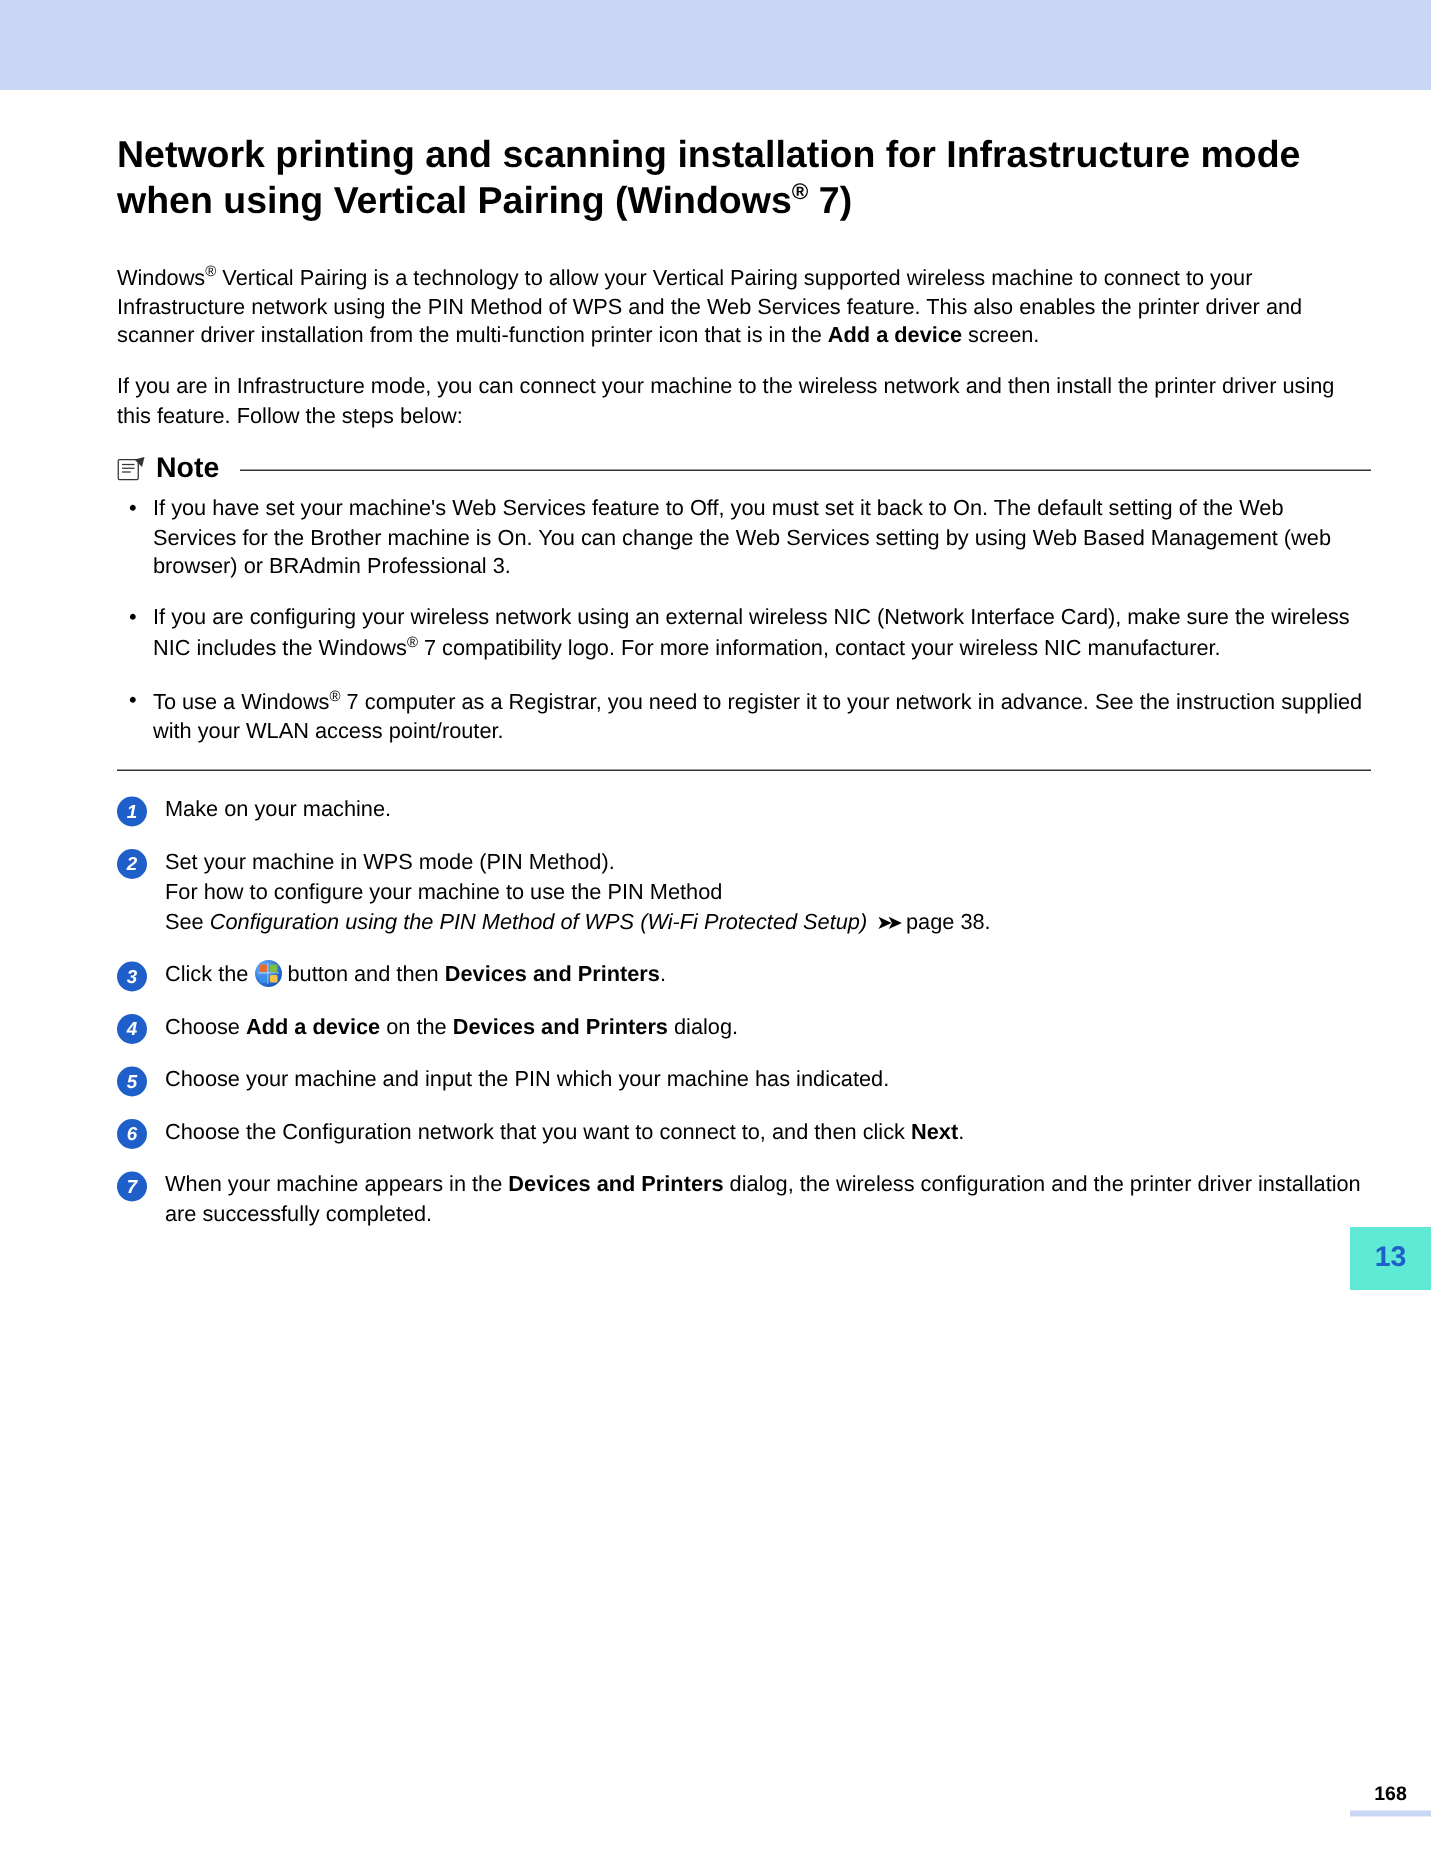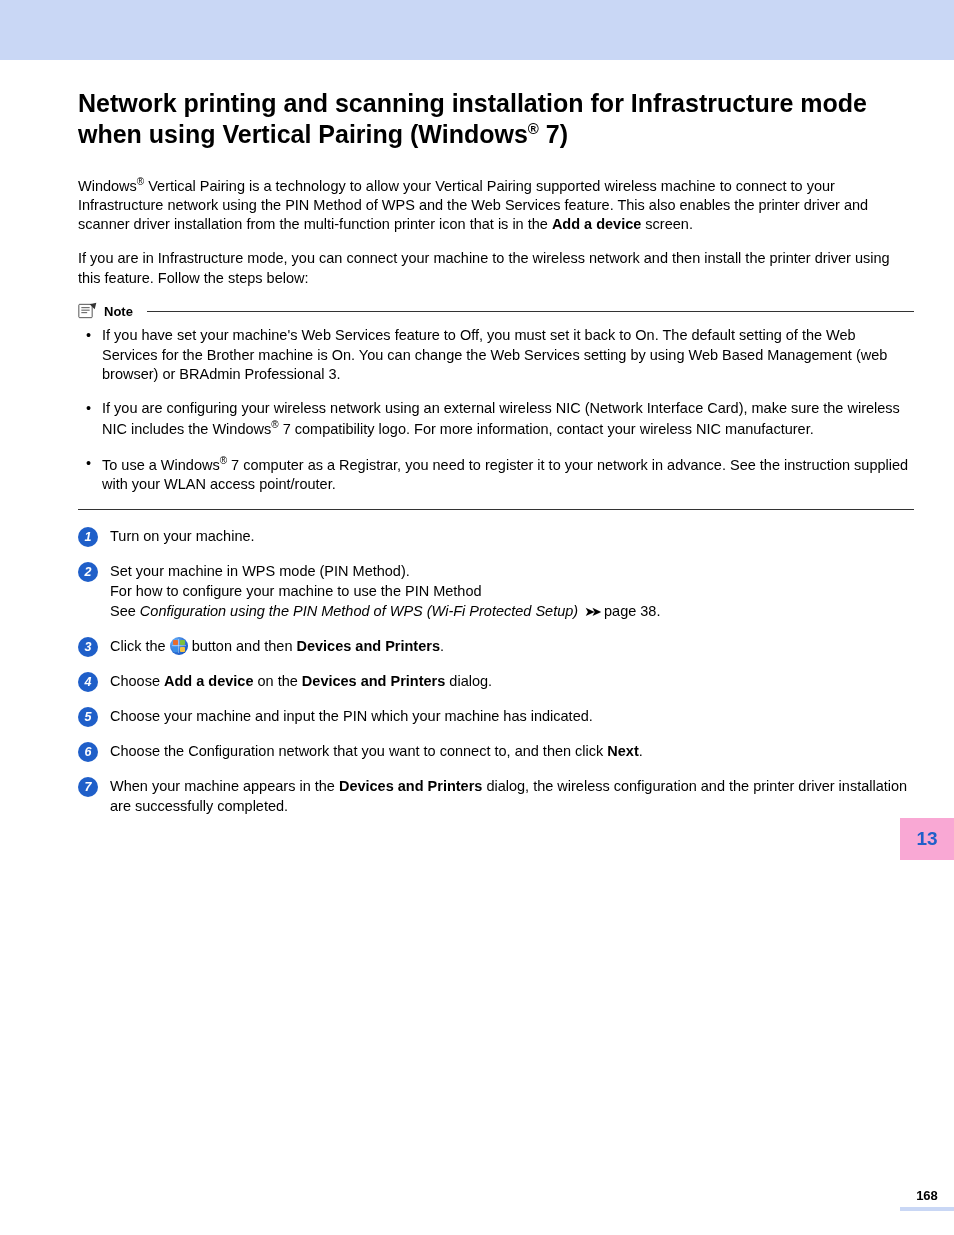--- a/index.html
+++ b/index.html
@@ -46,21 +46,21 @@
   .note-header {
     display: flex;
     align-items: center;
     gap: 6px;
     margin-bottom: 6px;
   }
   .note-icon {
     width: 20px; height: 18px;
     display: inline-flex;
   }
-  .note-label { font-weight: bold; font-size: 13px; }
+  .note-label { font-weight: bold; font-size: 19px; }
   .note-rule {
     flex: 1;
     border-top: 1px solid #333;
     height: 0;
     margin-left: 8px;
   }
   ul.note-list {
     margin: 0 0 0 6px;
     padding: 0 0 0 18px;
     list-style: none;
@@ -137,21 +137,21 @@
     vertical-align:0;
     margin:0 2px;
   }
 
   .side-tab {
     position: absolute;
     right: 0;
     top: 758px;
     width: 54px;
     height: 42px;
-    background: #f9a8d4;
+    background: #5eead4;
     color: #1f5fc9;
     font-size: 19px;
     font-weight: bold;
     display: flex;
     align-items: center;
     justify-content: center;
   }
   .page-number-wrap {
     position: absolute;
     right: 0;
@@ -208,21 +208,21 @@
       <li><span>If you are configuring your wireless network using an external wireless NIC (Network Interface Card), make sure the wireless NIC includes the Windows</span><sup>®</sup><span> 7 compatibility logo. For more information, contact your wireless NIC manufacturer.</span></li>
       <li><span>To use a Windows</span><sup>®</sup><span> 7 computer as a Registrar, you need to register it to your network in advance. See the instruction supplied with your WLAN access point/router.</span></li>
     </ul>
     <div class="note-end-rule"></div>
   </div>
 
   <div class="steps">
 
     <div class="step">
       <span class="step-num">1</span>
-      <div class="step-text">Turn on your machine.</div>
+      <div class="step-text">Make on your machine.</div>
     </div>
 
     <div class="step">
       <span class="step-num">2</span>
       <div class="step-text">
         <span>Set your machine in WPS mode (PIN Method).</span><br>
         <span>For how to configure your machine to use the PIN Method</span><br>
         <span>See </span><span class="italic">Configuration using the PIN Method of WPS (Wi-Fi Protected Setup)</span> <span class="arrows">➤➤</span><span> page 38.</span>
       </div>
     </div>

